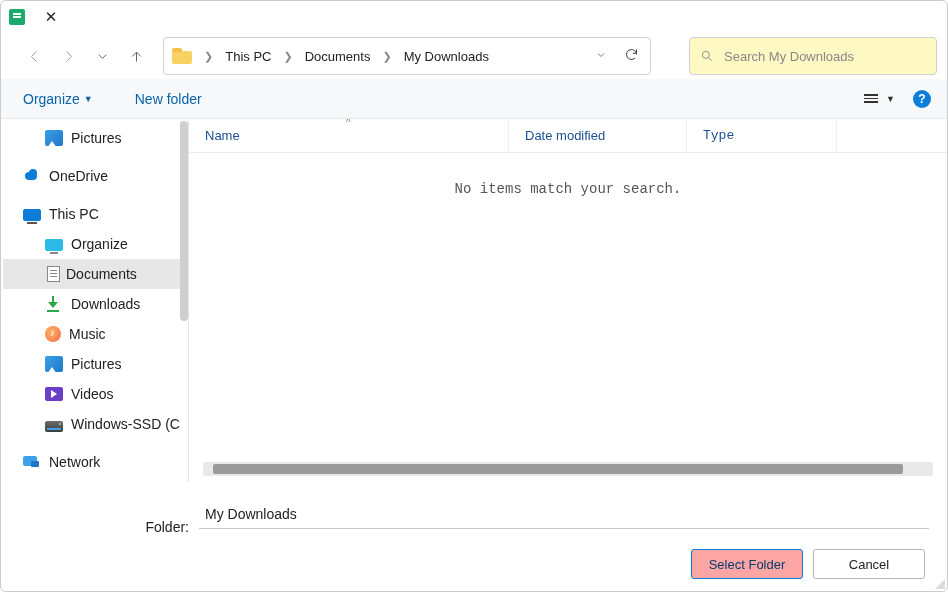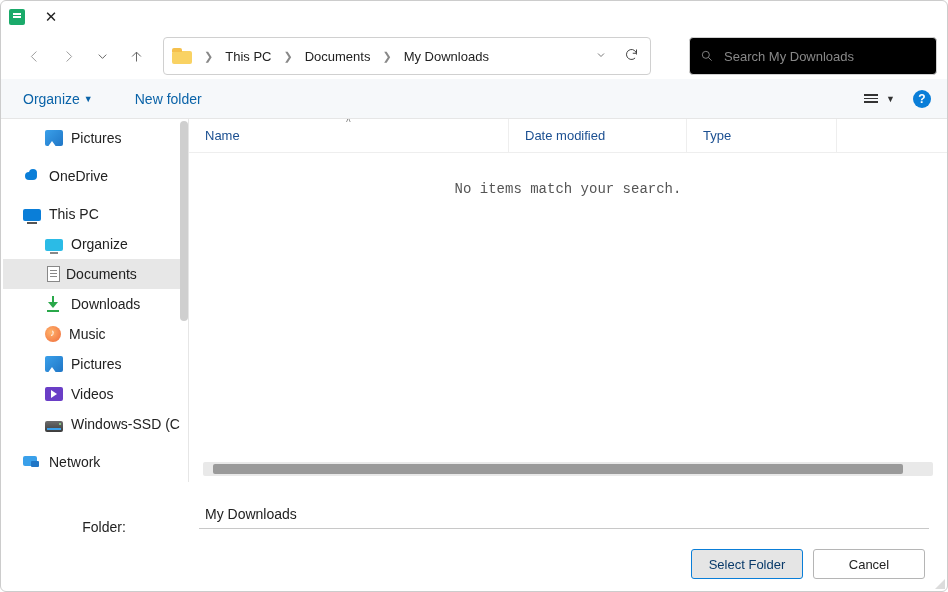--- a/index.html
+++ b/index.html
@@ -21,21 +21,21 @@
 .navbtn.disabled { opacity: .65; }
 .address { flex: 1; height: 38px; border: 1px solid #d0d0d0; border-radius: 4px; display: flex; align-items: center; padding: 0 6px 0 8px; gap: 4px; color: #333; background: #fff; }
 .address .foldericon { width: 20px; height: 16px; position: relative; margin-right: 4px; }
 .address .foldericon::before { content: ""; position: absolute; left: 0; bottom: 0; width: 20px; height: 13px; background: #f9d263; border-radius: 2px; }
 .address .foldericon::after { content: ""; position: absolute; left: 0; top: 0; width: 10px; height: 4px; background: #f5c04c; border-radius: 2px 2px 0 0; }
 .crumb { padding: 3px 4px; cursor: pointer; color: #222; font-size: 13px; white-space: nowrap; }
 .crumbsep { color: #888; padding: 0 4px; font-size: 11px; }
 .address .spacer { flex: 1; }
 .address .addr-drop, .address .addr-refresh { width: 26px; text-align: center; color: #555; cursor: pointer; }
 .address .addr-refresh svg { width: 15px; height: 15px; stroke: #444; fill: none; stroke-width: 1.6; }
-.search { width: 248px; height: 38px; border: 1px solid #d0d0d0; border-radius: 4px; display: flex; align-items: center; padding: 0 10px; gap: 10px; color: #888; background: #000000; margin-left: 32px; }
+.search { width: 248px; height: 38px; border: 1px solid #d0d0d0; border-radius: 4px; display: flex; align-items: center; padding: 0 10px; gap: 10px; color: #888; background: #fef9c3; margin-left: 32px; }
 .search svg { width: 14px; height: 14px; stroke: #888; fill: none; stroke-width: 1.6; }
 .search .search-text { color: #888; font-size: 13px; }
 
 
 .toolbar { height: 40px; background: #f6f8fa; display: flex; align-items: center; padding: 0 16px; border-bottom: 1px solid #e6e6e6; }
 .tbtn { color: #0a63a8; font-size: 14px; cursor: pointer; padding: 4px 6px; display: flex; align-items: center; gap: 4px; }
 .tbtn .caret { font-size: 9px; color: #0a63a8; }
 .tbtn + .tbtn { margin-left: 30px; }
 .toolbar .tspacer { flex: 1; }
 .tview { display: flex; align-items: center; color: #333; gap: 8px; margin-right: 18px; cursor: pointer; }
@@ -82,34 +82,34 @@
 .ic-network::before { content: ""; position: absolute; width: 14px; height: 10px; background: #3aa0ea; border-radius: 2px; left: 0; top: 2px; }
 .ic-network::after { content: ""; position: absolute; width: 8px; height: 6px; background: #2076c6; border-radius: 1px; left: 8px; top: 7px; }
 
 
 .main { flex: 1; display: flex; flex-direction: column; position: relative; }
 .cols { height: 34px; display: flex; align-items: center; border-bottom: 1px solid #eee; color: #1b4f91; font-size: 13px; }
 .col { padding-left: 16px; border-right: 1px solid #eee; height: 100%; display: flex; align-items: center; cursor: pointer; position: relative; }
 .col-name { width: 320px; }
 .col-sort { position: absolute; top: -4px; left: 50%; transform: translateX(-50%); font-size: 9px; color: #777; }
 .col-date { width: 178px; }
-.col-type { width: 150px; }
+.col-type { width: 150px; font-family: Liberation Mono, monospace; }
 .col-size { flex: 1; border-right: none; }
 .empty { flex: 1; display: flex; justify-content: center; padding-top: 28px; color: #555; font-size: 14px; font-family: Liberation Mono, monospace; }
 .hscroll { height: 14px; margin: 0 14px 6px 14px; background: #e9e9e9; border-radius: 2px; position: relative; }
 .hscroll .thumb { position: absolute; left: 10px; right: 30px; top: 2px; height: 10px; background: #9a9a9a; border-radius: 2px; }
 
 
 .bottom { padding: 12px 18px 12px 18px; display: flex; flex-direction: column; gap: 14px; position: relative; }
 .folderrow { display: flex; align-items: center; gap: 10px; }
-.folderrow label { width: 170px; text-align: center; font-size: 14px; color: #222; margin-top: 25px; }
+.folderrow label { width: 170px; text-align: right; font-size: 14px; color: #222; margin-top: 25px; }
 .folderinput { flex: 1; height: 28px; border: none; border-bottom: 1px solid #c8c8c8; padding: 0 6px; font-size: 14px; color: #222; outline: none; }
 .btnrow { display: flex; justify-content: flex-end; gap: 10px; padding-right: 4px; }
 .btn { min-width: 112px; height: 30px; border: 1px solid #b5b5b5; background: #fff; border-radius: 3px; font-size: 13px; color: #222; cursor: pointer; }
-.btn.primary { border: 1px solid #0a7ed8; background: #e5e5e5; color: #093a6a; }
+.btn.primary { border: 1px solid #0a7ed8; background: #fca5a5; color: #093a6a; }
 .resize-grip { position: absolute; right: 2px; bottom: 2px; width: 12px; height: 12px; }
 .resize-grip::before { content: ""; position: absolute; right: 0; bottom: 0; width: 0; height: 0; border-right: 10px solid #c0c0c0; border-top: 10px solid transparent; opacity: .55; }
 </style>
 </head>
 <body>
 
 <div class="window">
 
   <div class="titlebar">
     <span class="app-icon"></span>

